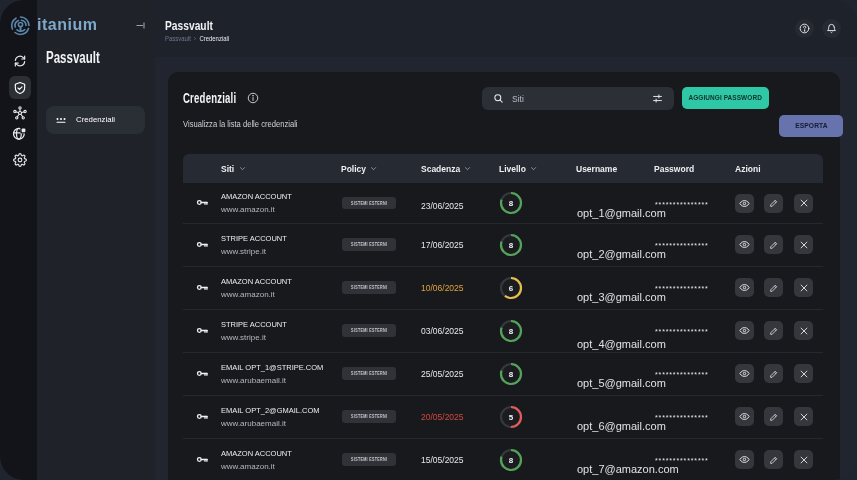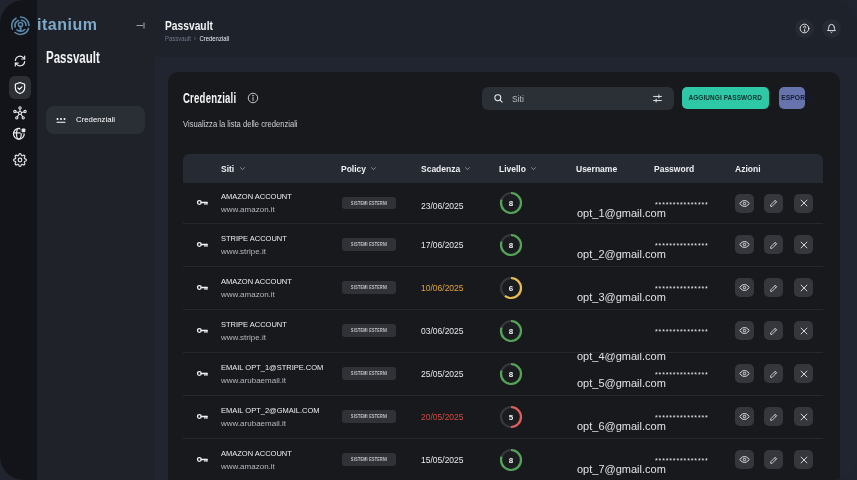--- a/index.html
+++ b/index.html
@@ -18,21 +18,21 @@
 .nav.sel { background:#2a2e35; color:#ffffff; }
 .h-title { left:164.5px; top:18px; font-size:13.5px; font-weight:bold; color:#f2f3f5; transform:scaleX(0.76); transform-origin:left top; }
 .h-crumb { left:164.5px; top:35px; font-size:7px; color:#6e7890; transform:scaleX(0.85); transform-origin:left top; }
 .h-crumb b { color:#e8eaee; font-weight:normal; }
 .circbtn { top:19px; width:19px; height:19px; background:#262a32; border-radius:50%; }
 .card-title { left:183px; top:89px; font-size:15px; font-weight:bold; color:#f4f5f6; transform:scaleX(0.64); transform-origin:left top; letter-spacing:0.3px; }
 .card-sub { left:183px; top:120px; font-size:8.2px; color:#ced2d7; transform:scaleX(0.93); transform-origin:left top; }
 .search { left:482px; top:87px; width:192px; height:23px; background:#2b2f36; border-radius:6px; }
 .btn { top:87px; height:22px; border-radius:5px; font-weight:bold; font-size:7.6px; text-align:center; line-height:22px; white-space:nowrap; letter-spacing:0.1px; }
 .btn-add { left:682px; width:87px; background:#2fc8a6; color:#11312b; }
-.btn-exp { left:779px; width:26px; background:#6673ac; color:#161c33; }
+.btn-exp { left:779px; width:64px; background:#6673ac; color:#161c33;margin-top:28px; }
 .thead { left:183px; top:154px; width:640px; height:29px; background:#262a32; border-radius:6px 6px 0 0; }
 .th { top:164px; font-size:8.5px; font-weight:bold; color:#edeff2; }
 .sep { left:183px; width:640px; height:1px; background:#26282d; }
 .rname { font-size:7.5px; color:#eceef1; letter-spacing:0px; white-space:nowrap; }
 .rurl { font-size:8px; color:#b4b8bf; white-space:nowrap; }
 .chip { left:342px; width:54px; height:12.5px; background:#303237; border-radius:3px; font-size:4.7px; font-weight:bold; color:#c9ccd1; text-align:center; line-height:13px; letter-spacing:0.4px; }
 .rdate { left:421px; font-size:8.5px; color:#e7e9ec; }
 .remail { left:577px; font-size:11px; color:#dfe2e6;margin-top:8px; }
 .rpass { left:655px; font-size:7px; color:#e8eaed; letter-spacing:0.85px; }
 .abtn { width:19px; height:19px; background:#35373c; border-radius:5px; }
@@ -277,21 +277,21 @@
     </svg>
 <div class="abs rname" style="left:221px;top:319.5px">STRIPE ACCOUNT</div>
 <div class="abs rurl" style="left:221px;top:332.5px">www.stripe.it</div>
 <div class="abs chip" style="top:324.0px"><span style="display:inline-block;transform:scaleX(0.78)">SISTEMI ESTERNI</span></div>
 <div class="abs rdate" style="top:326.0px;color:#e7e9ec">03/06/2025</div>
 <svg class="abs" style="left:499px;top:318.5px" width="24" height="24" viewBox="0 0 24 24">
 <circle cx="12" cy="12" r="10" fill="#1b1c20" stroke="#35383d" stroke-width="2.2"></circle>
 <circle cx="12" cy="12" r="10" fill="none" stroke="#54a458" stroke-width="2.2" stroke-dasharray="50.27 62.83" transform="rotate(-90 12 12)" stroke-linecap="butt"></circle>
 <text x="12" y="15" text-anchor="middle" font-size="8" font-weight="bold" fill="#f2f3f5" font-family="Liberation Sans, sans-serif">8</text>
 </svg>
-<div class="abs remail" style="top:342px">opt_4@gmail.com</div>
+<div class="abs remail" style="top:330px">opt_4@gmail.com</div>
 <div class="abs rpass" style="top:328.0px">***************</div>
 <div class="abs abtn" style="left:735px;top:321.0px"></div>
 <div class="abs abtn" style="left:764px;top:321.0px"></div>
 <div class="abs abtn" style="left:794px;top:321.0px"></div>
 <svg class="abs" style="left:739px;top:325.0px" width="11" height="11" viewBox="0 0 24 24" fill="none" stroke="#e9ebee" stroke-width="2">
       <path d="M2 12s3.5-6.5 10-6.5S22 12 22 12s-3.5 6.5-10 6.5S2 12 2 12z"></path>
       <circle cx="12" cy="12" r="2.7"></circle>
     </svg>
 <svg class="abs" style="left:769px;top:325.5px" width="10" height="10" viewBox="0 0 24 24" fill="none" stroke="#e9ebee" stroke-width="1.9" stroke-linejoin="round">
       <path d="M15 5.5l3.5 3.5L7.5 20H4v-3.5z"></path>
@@ -373,21 +373,21 @@
     </svg>
 <div class="abs rname" style="left:221px;top:448.5px">AMAZON ACCOUNT</div>
 <div class="abs rurl" style="left:221px;top:461.5px">www.amazon.it</div>
 <div class="abs chip" style="top:453.0px"><span style="display:inline-block;transform:scaleX(0.78)">SISTEMI ESTERNI</span></div>
 <div class="abs rdate" style="top:455.0px;color:#e7e9ec">15/05/2025</div>
 <svg class="abs" style="left:499px;top:447.5px" width="24" height="24" viewBox="0 0 24 24">
 <circle cx="12" cy="12" r="10" fill="#1b1c20" stroke="#35383d" stroke-width="2.2"></circle>
 <circle cx="12" cy="12" r="10" fill="none" stroke="#54a458" stroke-width="2.2" stroke-dasharray="50.27 62.83" transform="rotate(-90 12 12)" stroke-linecap="butt"></circle>
 <text x="12" y="15" text-anchor="middle" font-size="8" font-weight="bold" fill="#f2f3f5" font-family="Liberation Sans, sans-serif">8</text>
 </svg>
-<div class="abs remail" style="top:455.0px">opt_7@gmail.com</div>
+<div class="abs remail" style="top:455.0px">opt_7@amazon.com</div>
 <div class="abs rpass" style="top:457.0px">***************</div>
 <div class="abs abtn" style="left:735px;top:450.0px"></div>
 <div class="abs abtn" style="left:764px;top:450.0px"></div>
 <div class="abs abtn" style="left:794px;top:450.0px"></div>
 <svg class="abs" style="left:739px;top:454.0px" width="11" height="11" viewBox="0 0 24 24" fill="none" stroke="#e9ebee" stroke-width="2">
       <path d="M2 12s3.5-6.5 10-6.5S22 12 22 12s-3.5 6.5-10 6.5S2 12 2 12z"></path>
       <circle cx="12" cy="12" r="2.7"></circle>
     </svg>
 <svg class="abs" style="left:769px;top:454.5px" width="10" height="10" viewBox="0 0 24 24" fill="none" stroke="#e9ebee" stroke-width="1.9" stroke-linejoin="round">
       <path d="M15 5.5l3.5 3.5L7.5 20H4v-3.5z"></path>

